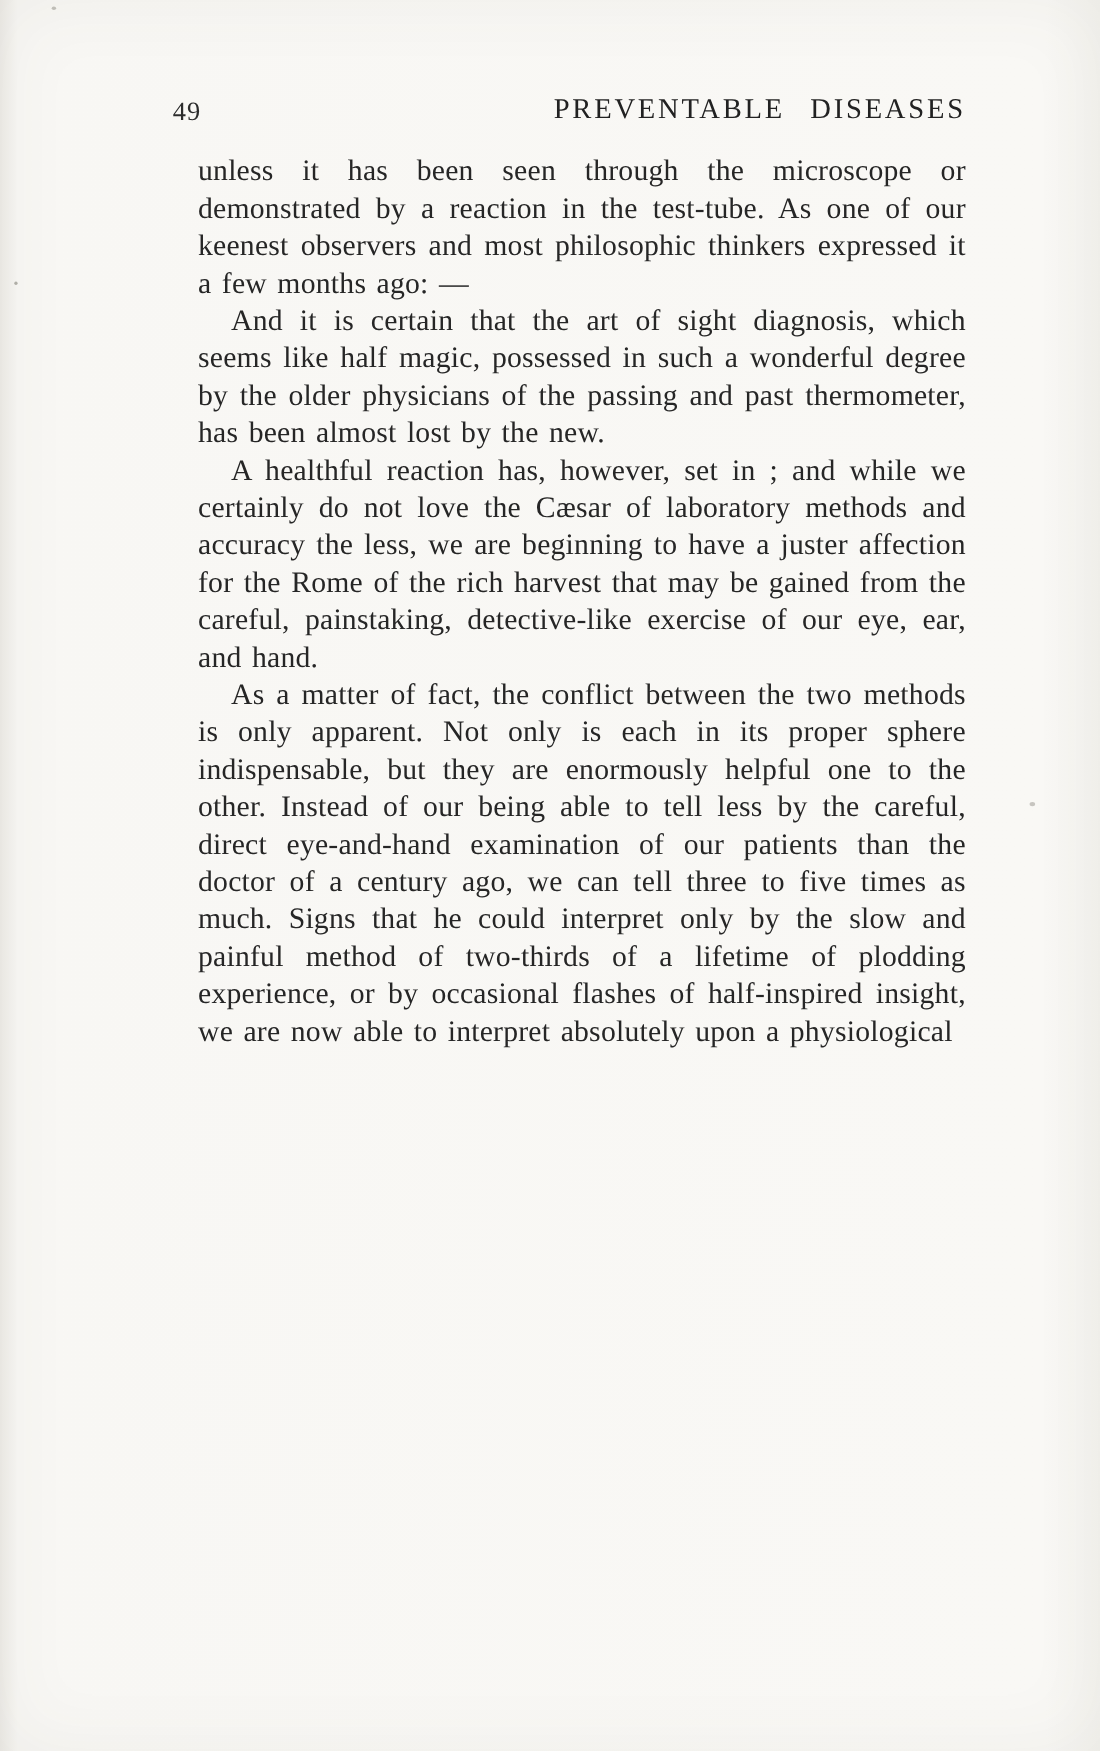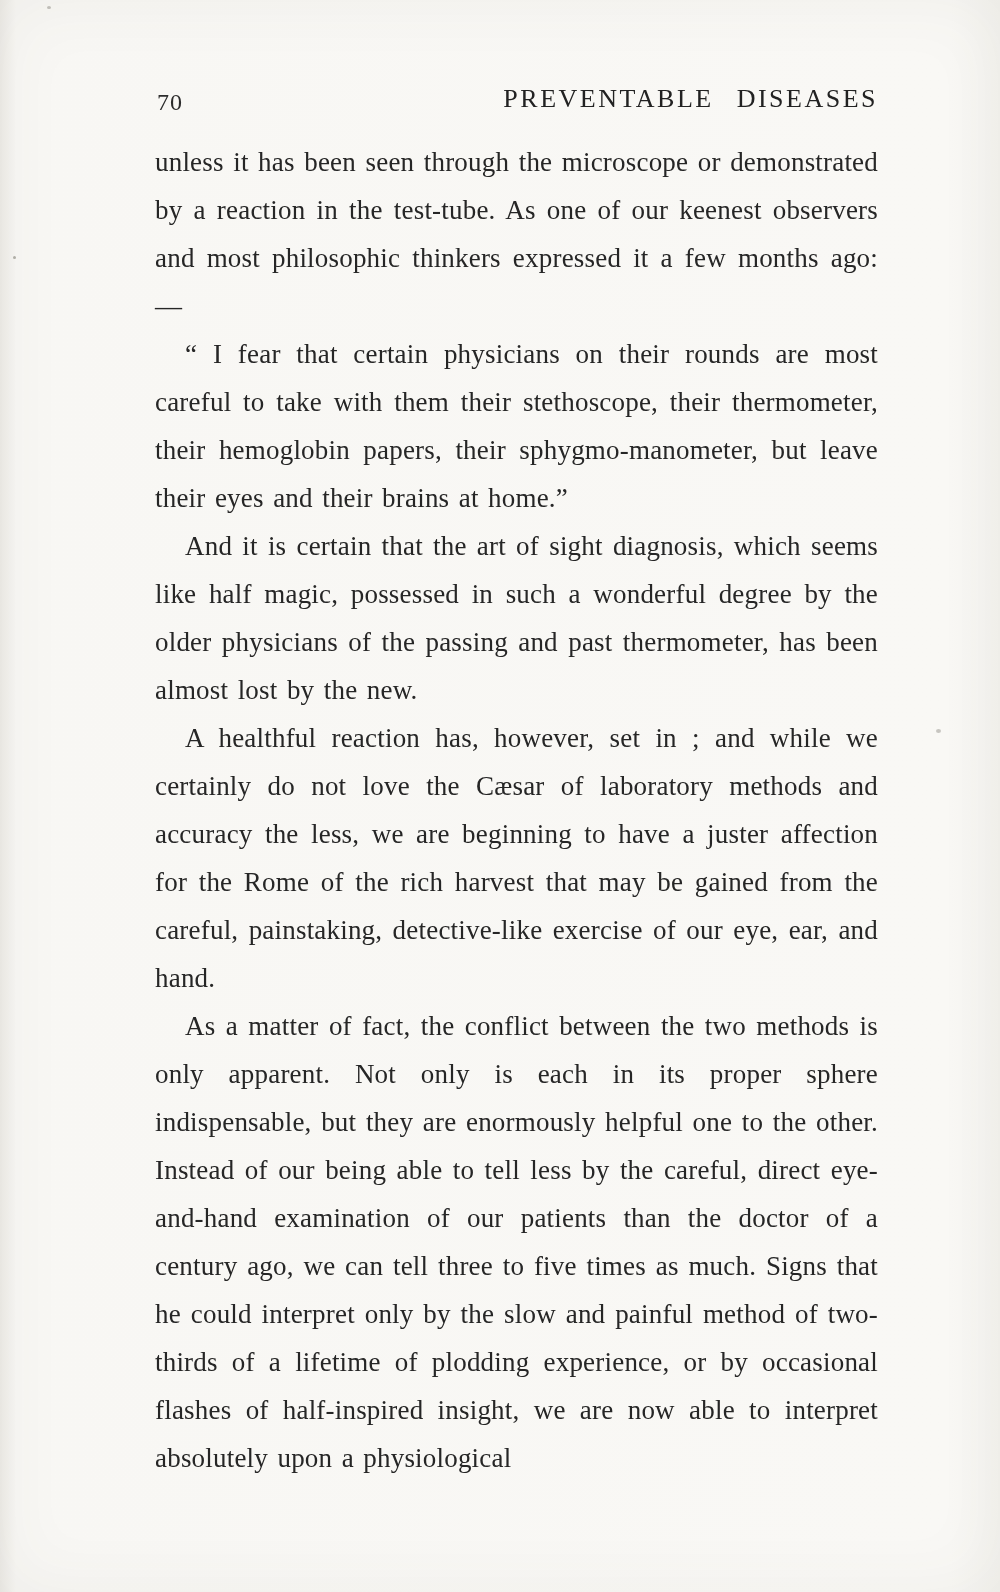--- a/index.html
+++ b/index.html
@@ -35,24 +35,25 @@
   .running-title {
     display: block;
     text-align: right;
     font-size: 26px;
     letter-spacing: 2.5px;
     word-spacing: 14px;
     color: #222222;
   }
   .page-body {
     font-size: 27px;
-    line-height: 48px;
+    line-height: 34px;
     text-align: justify;
     word-spacing: 2.5px;
     letter-spacing: 0.2px;
+    margin-left: 25px;
   }
   .para {
     margin: 0;
   }
   .para.indent {
     text-indent: 30px;
   }
   .speck {
     position: absolute;
     border-radius: 50%;
@@ -83,25 +84,24 @@
 </head>
 <body>
 
 <div class="page">
 
   <span class="speck speck-top"></span>
   <span class="speck speck-left"></span>
   <span class="speck speck-right"></span>
 
   <header class="page-header">
-    <span class="page-number">70</span>
+    <span class="page-number">49</span>
     <span class="running-title">PREVENTABLE DISEASES</span>
   </header>
 
   <main class="page-body">
     <p class="para no-indent">unless it has been seen through the microscope or demonstrated by a reaction in the test-tube. As one of our keenest observers and most philosophic thinkers expressed it a few months ago: —</p>
-    <p class="para indent">“ I fear that certain physicians on their rounds are most careful to take with them their stethoscope, their thermometer, their hemoglobin papers, their sphygmo-manometer, but leave their eyes and their brains at home.”</p>
     <p class="para indent">And it is certain that the art of sight diagnosis, which seems like half magic, possessed in such a wonderful degree by the older physicians of the passing and past thermometer, has been almost lost by the new.</p>
     <p class="para indent">A healthful reaction has, however, set in ; and while we certainly do not love the Cæsar of laboratory methods and accuracy the less, we are beginning to have a juster affection for the Rome of the rich harvest that may be gained from the careful, painstaking, detective-like exercise of our eye, ear, and hand.</p>
     <p class="para indent">As a matter of fact, the conflict between the two methods is only apparent. Not only is each in its proper sphere indispensable, but they are enormously helpful one to the other. Instead of our being able to tell less by the careful, direct eye-and-hand examination of our patients than the doctor of a century ago, we can tell three to five times as much. Signs that he could interpret only by the slow and painful method of two-thirds of a lifetime of plodding experience, or by occasional flashes of half-inspired insight, we are now able to interpret absolutely upon a physiological</p>
   </main>
 
 </div>
 
 </body></html>

